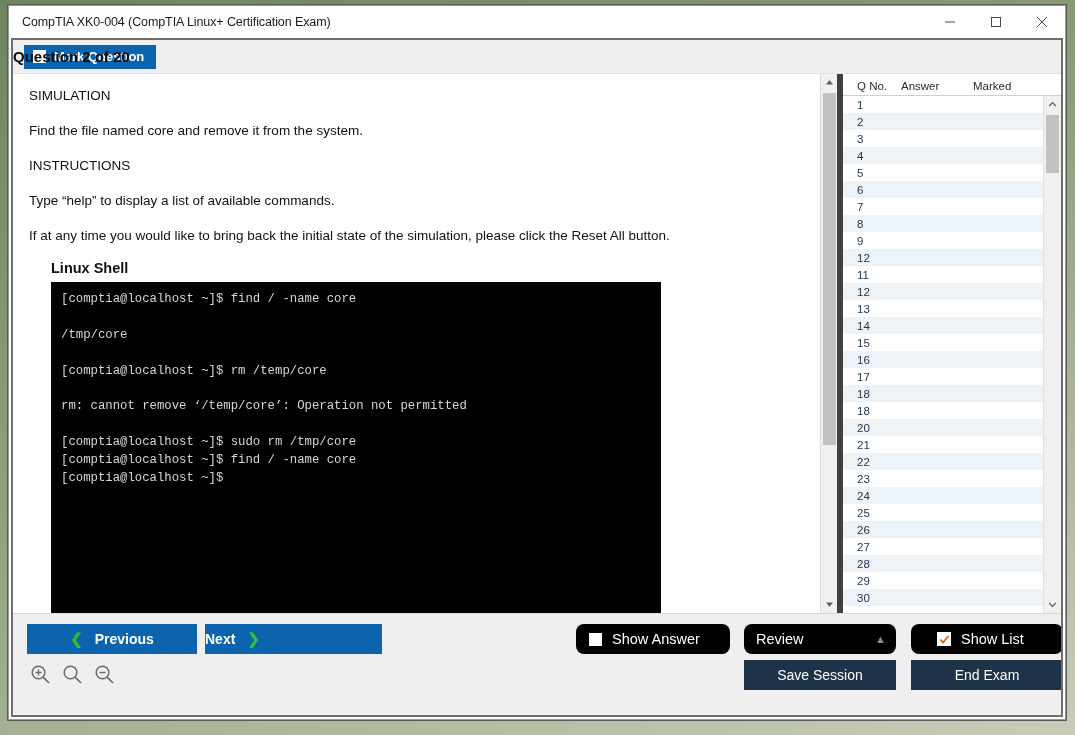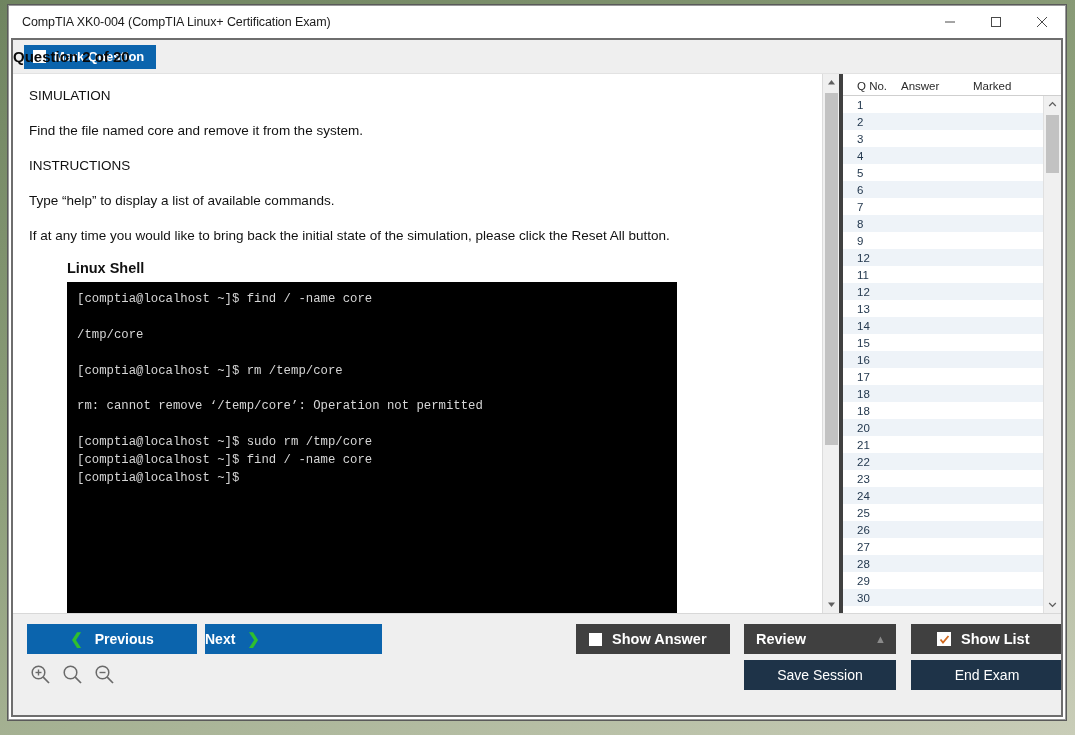--- a/index.html
+++ b/index.html
@@ -85,21 +85,21 @@
   .content-pane {
     flex: 1 1 auto; position: relative;
     background: #ffffff; overflow: hidden;
     min-width: 0;
   }
   .content-inner { padding: 14px 16px 0 16px; }
   .para {
     font-size: 13.5px; color: #111; line-height: 1.25;
     margin-bottom: 18px; white-space: nowrap;
   }
-  .shell-wrap { margin-left: 38px; margin-top: -2px; }
+  .shell-wrap { margin-left: 22px; margin-top: -2px; }
   .shell-label {
     font-size: 14.5px; font-weight: bold; color: #111;
     margin-bottom: 6px;
   }
   .terminal {
     width: 610px; height: 332px;
     background: #000000; color: #d6d6d6;
     font-family: "Liberation Mono", "DejaVu Sans Mono", monospace;
     font-size: 12.3px; line-height: 1.45;
     padding: 9px 10px;
@@ -122,21 +122,21 @@
   .sb-track { flex: 1 1 auto; width: 17px; position: relative; }
   .sb-thumb {
     position: absolute; left: 2px; width: 13px;
     background: #c2c2c2; cursor: pointer;
   }
 
   
   .list-pane {
     flex: 0 0 216px; background: #ffffff;
     display: flex; flex-direction: column;
-    border-left: 4px solid #404040;
+    border-left: 6px solid #404040;
     min-height: 0;
   }
   .list-head {
     flex: 0 0 22px; display: flex; align-items: center;
     font-size: 11.5px; color: #2a2a2a;
     border-bottom: 1px solid #cfcfcf; background: #fff;
     padding-top: 2px;
   }
   .col-q   { width: 58px; padding-left: 14px; }
   .col-a   { width: 72px; }
@@ -167,21 +167,21 @@
     position: relative;
   }
   .btn {
     border: none; cursor: pointer; color: #fff;
     font-family: "Liberation Sans", sans-serif;
     font-size: 14px; font-weight: bold;
     display: flex; align-items: center;
     position: absolute;
   }
   .btn-blue { background: #0b64ad; }
-  .btn-orange { background: #404040; font-weight: bold; font-size: 14.5px; }
+  .btn-orange { background: #000000; font-weight: normal; font-size: 14.5px; border-radius: 8px; }
   .btn-navy { background: #1e3348; font-weight: normal; font-size: 14px;
               justify-content: center; }
   .chev-green { color: #2fbf2f; font-size: 15px; font-weight: bold; }
 
   #btn-prev { left: 14px;  top: 10px;  width: 170px; height: 30px;
               justify-content: center; gap: 12px; }
   #btn-next { left: 192px; top: 10px;  width: 177px; height: 30px;
               gap: 12px; }
   #btn-showanswer { left: 563px; top: 10px; width: 154px; height: 30px;
               padding-left: 13px; gap: 10px; }

